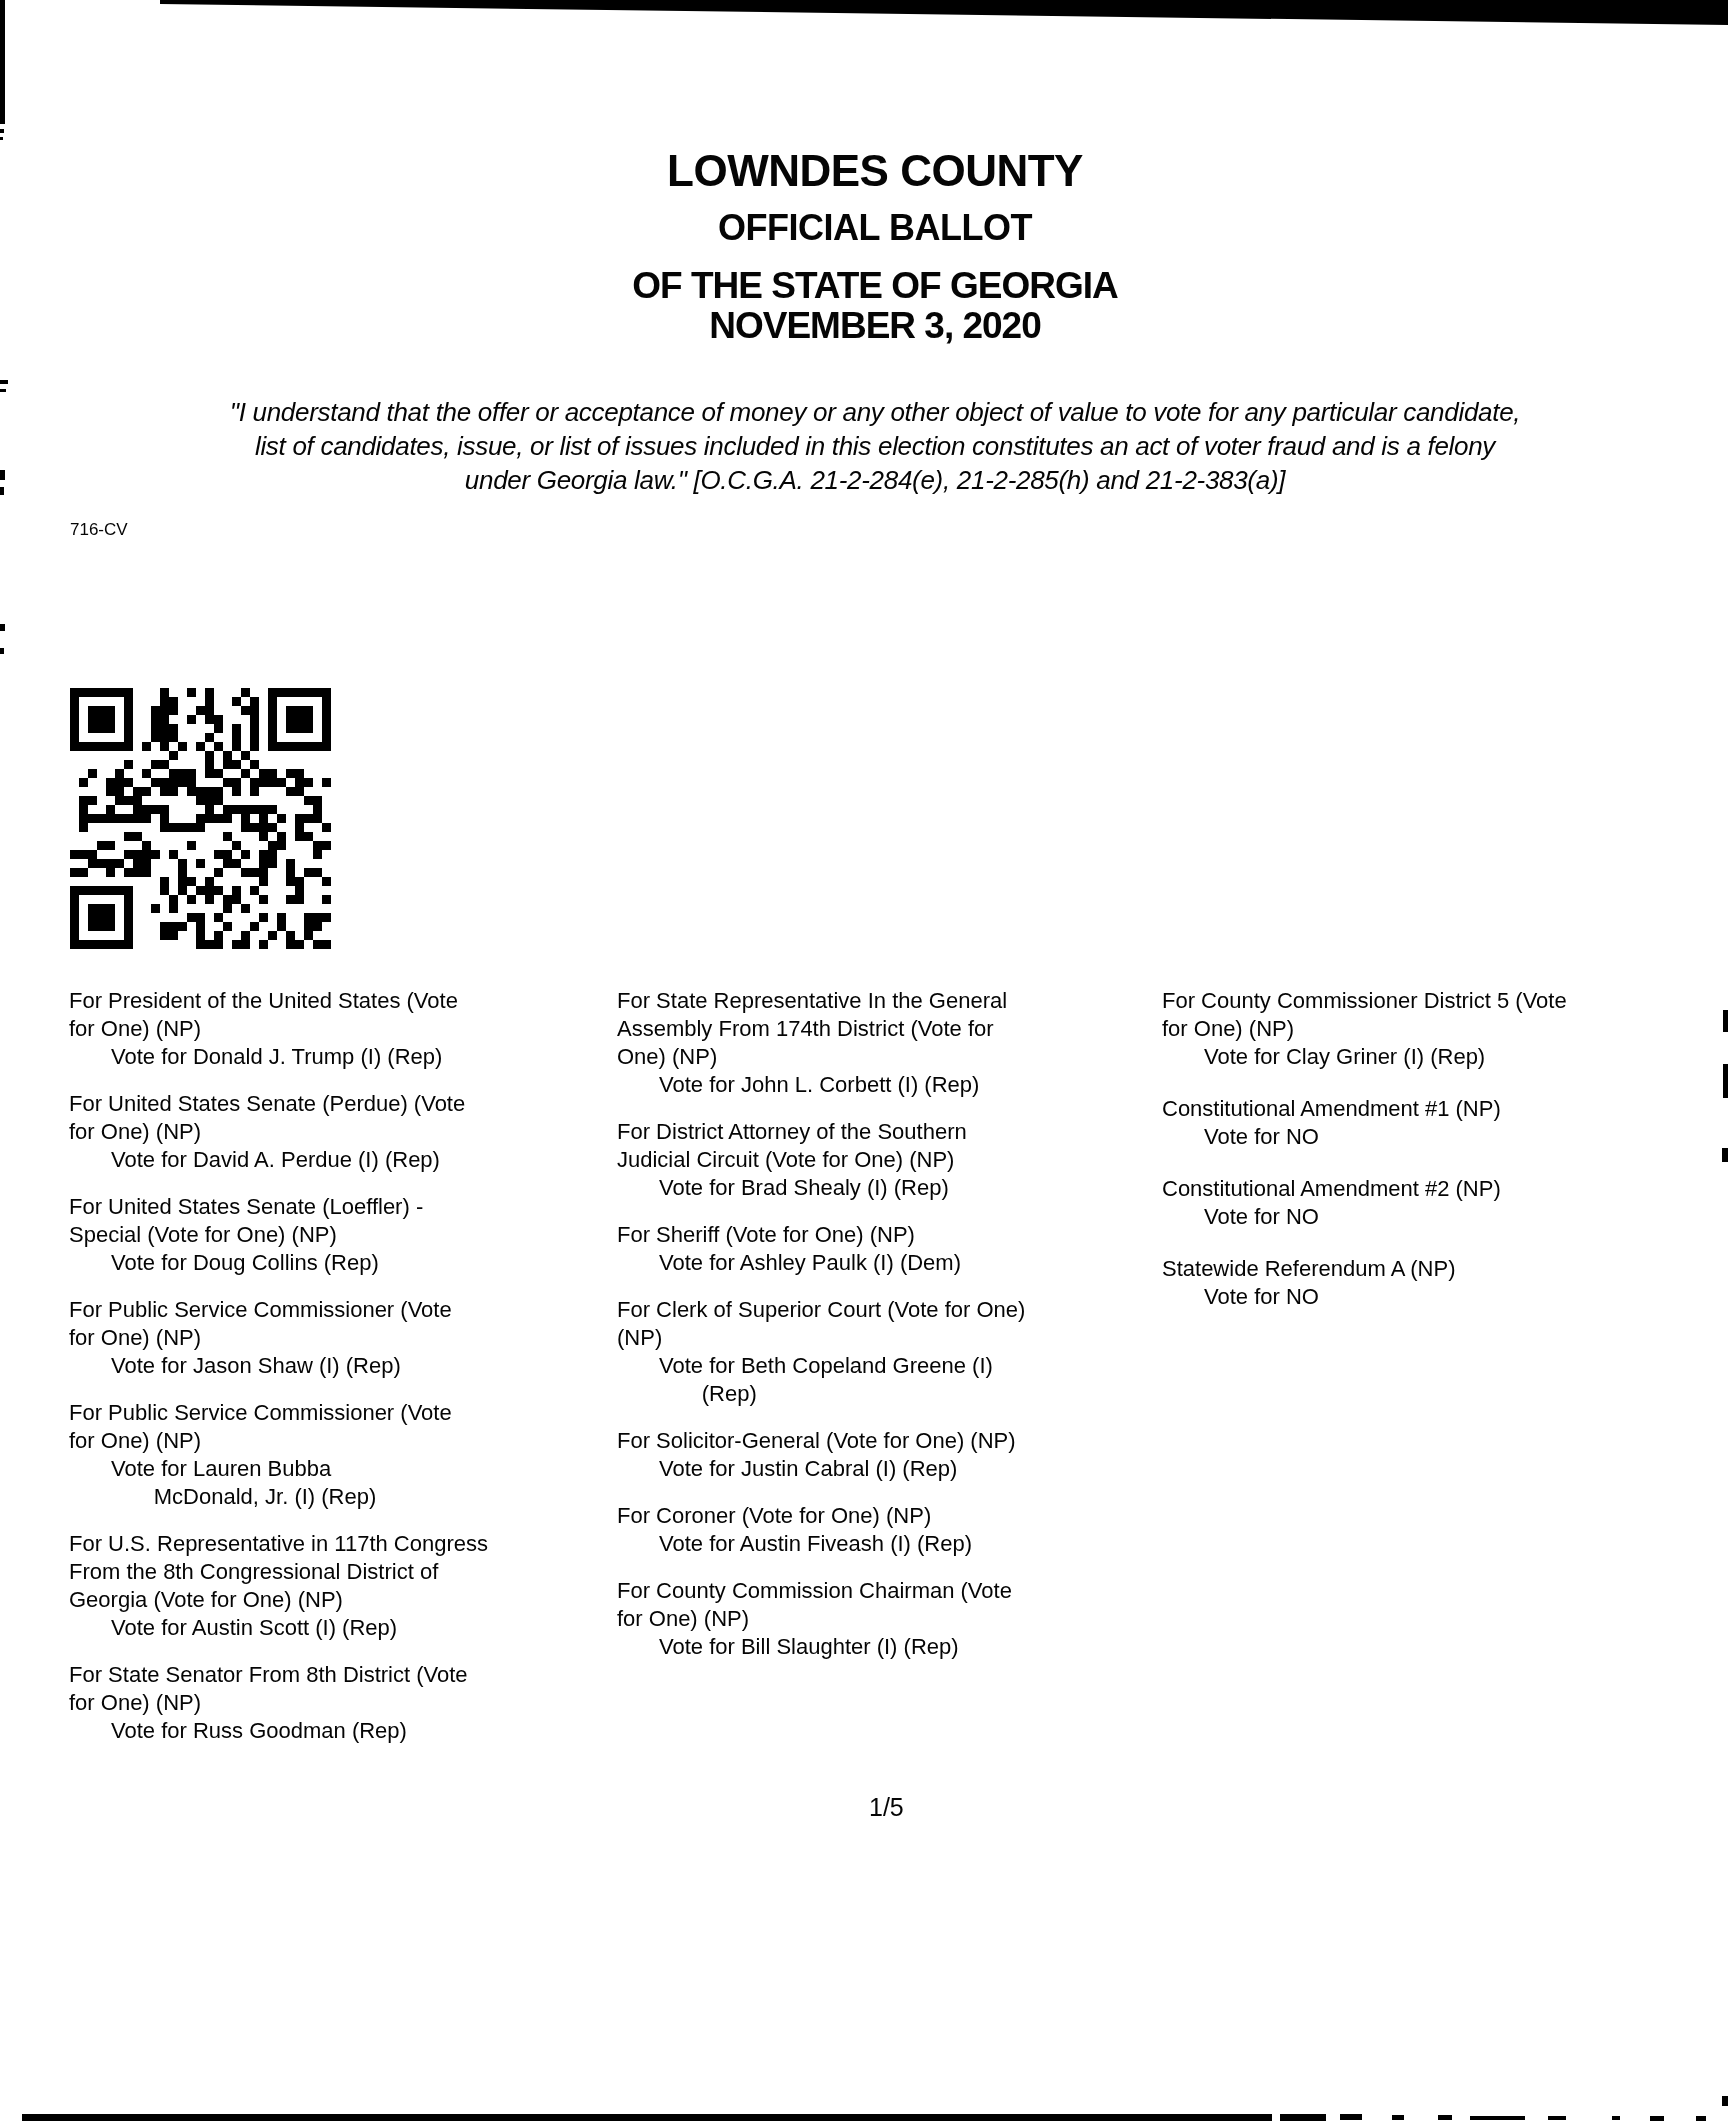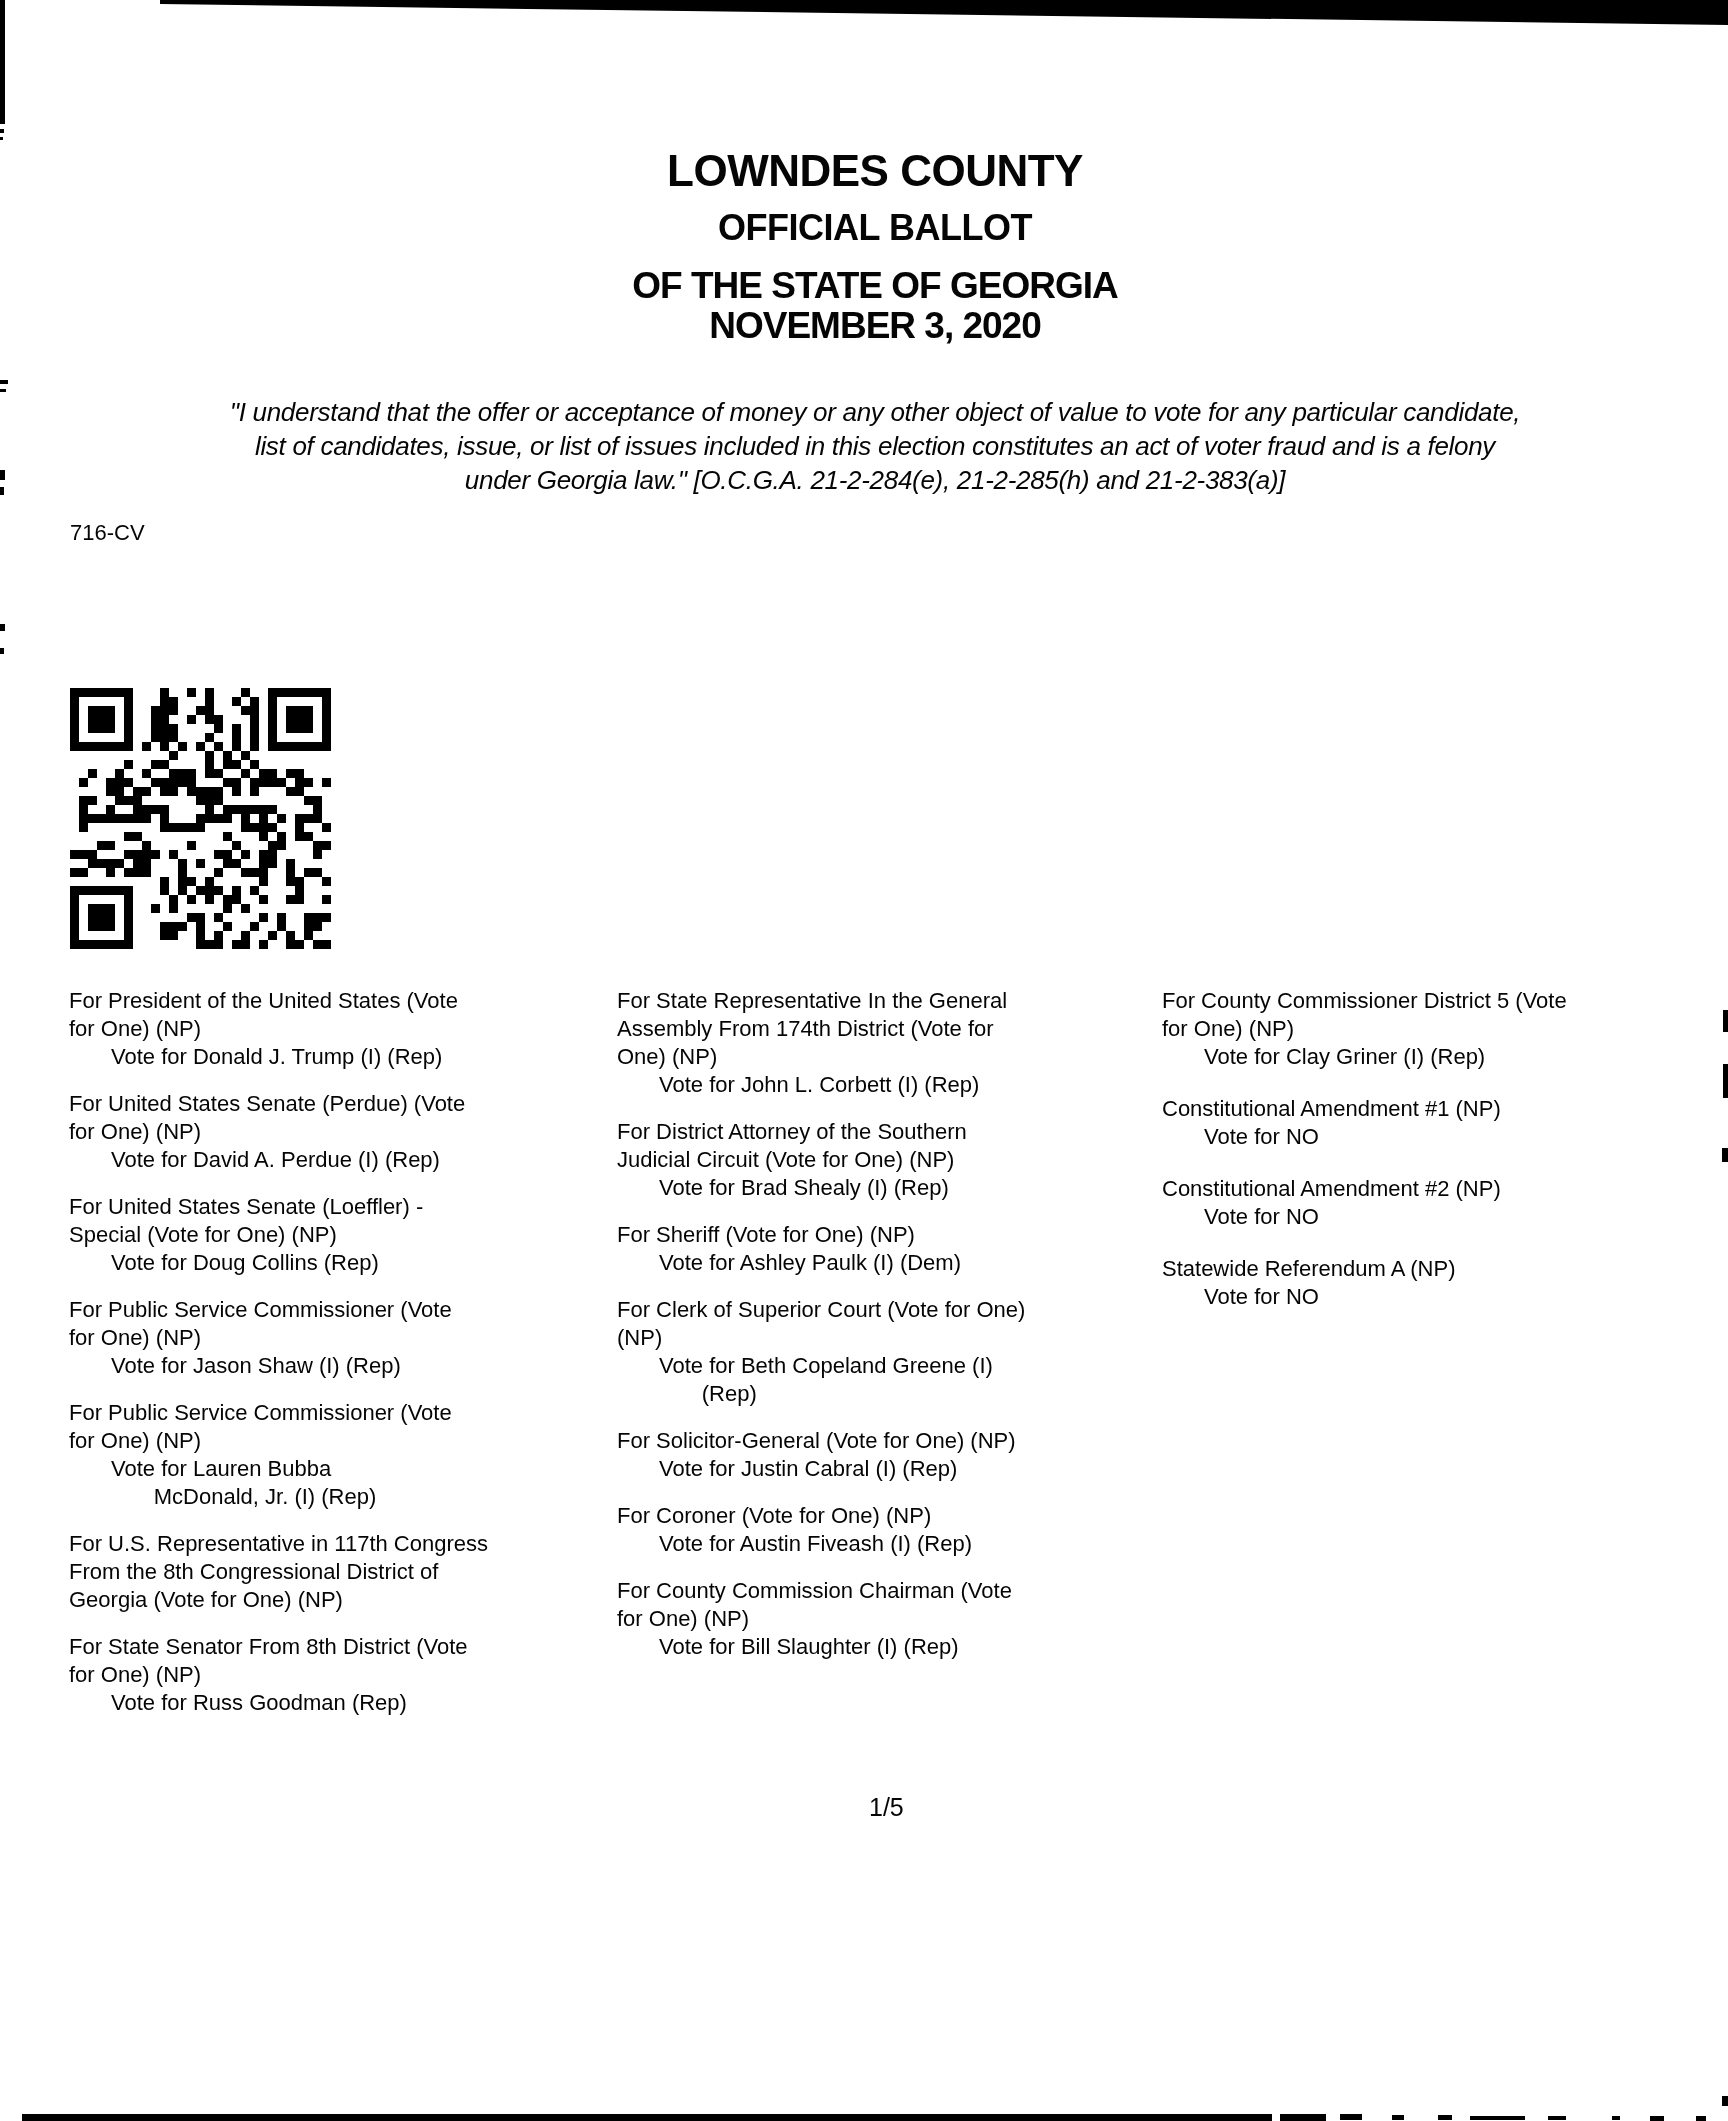--- a/index.html
+++ b/index.html
@@ -14,21 +14,21 @@
   #header { top:146px; }
   .h-title    { font-size:44px; font-weight:700; line-height:50px; letter-spacing:-0.5px; margin-bottom:11px; }
   .h-official { font-size:36px; font-weight:700; line-height:42px; letter-spacing:-0.5px; margin-bottom:17px; }
   .h-general  { font-size:37px; font-weight:700; line-height:40px; letter-spacing:-1px; }
   .h-state    { font-size:37px; font-weight:700; line-height:40px; letter-spacing:-1px; }
   .h-date     { font-size:37px; font-weight:700; line-height:40px; letter-spacing:-1px; }
   #disclaimer {
     top:395px; font-size:26px; font-style:italic; line-height:34px;
     white-space:pre-line; letter-spacing:-0.3px;
   }
-  #ballot-code { position:absolute; left:70px; top:520px; font-size:22px; }
+  #ballot-code { position:absolute; left:70px; top:520px; font-size:17px; }
   
   #qr { position:absolute; left:70px; top:688px; width:261px; height:261px; }
   
   .ballot-col { position:absolute; top:987px; font-size:22px; line-height:28px; }
   #col-0 { left:69px;   width:548px; }
   #col-1 { left:617px;  width:548px; }
   #col-2 { left:1162px; width:566px; }
   .contest { margin-bottom:19px; }
   #col-2 .contest { margin-bottom:24px; }
   .office   { white-space:pre-line; }
@@ -396,20 +396,21 @@
       <div class="contest">
         <div class="office">For Public Service Commissioner  (Vote
 for One) (NP)</div>
         <div class="selection">Vote for Lauren Bubba
        McDonald, Jr. (I) (Rep)</div>
       </div>
       <div class="contest">
         <div class="office">For U.S. Representative in 117th Congress
 From the 8th Congressional District of
 Georgia (Vote for One) (NP)</div>
+        <div class="selection">Vote for Austin Scott (I) (Rep)</div>
       </div>
       <div class="contest">
         <div class="office">For State Senator From 8th District  (Vote
 for One) (NP)</div>
         <div class="selection">Vote for Russ Goodman (Rep)</div>
       </div>
     </div>
   <div id="col-1" class="ballot-col">
       <div class="contest">
         <div class="office">For State Representative In the General

